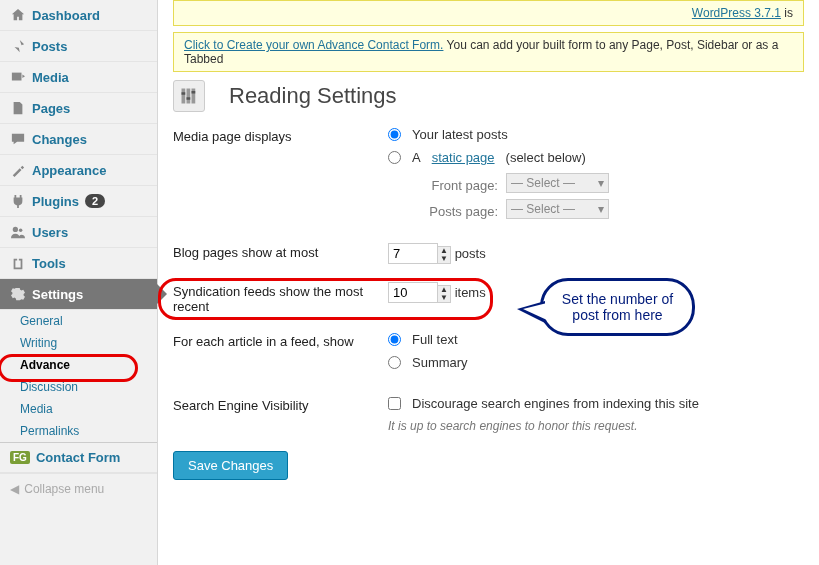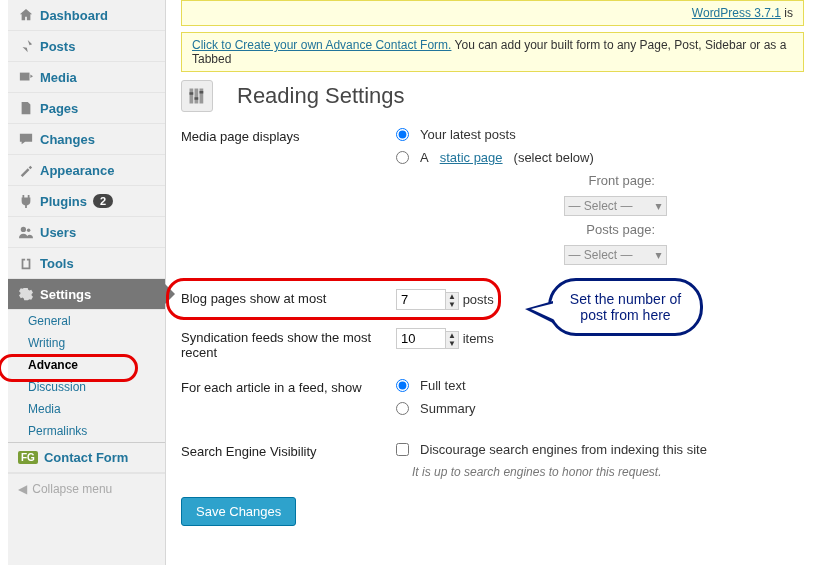--- a/index.html
+++ b/index.html
@@ -1,17 +1,17 @@
 <!DOCTYPE html>
 <html><head>
 <meta charset="utf-8">
 <style>
 * { box-sizing: border-box; margin: 0; padding: 0; }
 body { font-family: "Helvetica Neue", Arial, sans-serif; font-size: 13px; color: #333; background: #fff; width: 819px; height: 565px; overflow: hidden; position: relative; }
-.wrap { display: flex; height: 100%; padding-left: 8px; }
+.wrap { display: flex; height: 100%; }
 .sidebar { width: 158px; background: #f1f1f1; border-right: 1px solid #d7d7d7; }
 .sidebar .item { display: flex; align-items: center; padding: 7px 10px; border-bottom: 1px solid #e4e4e4; cursor: pointer; font-size: 13px; color: #21759b; font-weight: bold; gap:6px;}
 .sidebar .item.current { background: #777; color: #fff; position: relative; }
 .sidebar .item.current::after { content:""; position:absolute; right:-10px; top:50%; transform:translateY(-50%); border-left:10px solid #777; border-top:10px solid transparent; border-bottom:10px solid transparent; }
 .sidebar .sub { padding: 4px 10px 4px 20px; font-size: 12px; color: #21759b; cursor:pointer; }
 .sidebar .sub.active { color:#000; font-weight:bold; }
 .sidebar .collapse { padding:8px 10px; color:#aaa; font-size:12px; display:flex; align-items:center; gap:5px; border-top:1px solid #e4e4e4; }
 .badge { background:#464646; color:#fff; border-radius:10px; padding:1px 7px; font-size:11px; font-weight:bold; }
 .icon { width:16px; height:16px; display:inline-flex; align-items:center; justify-content:center; color:#888; }
 .sidebar .item.current .icon { color:#ddd; }
@@ -19,27 +19,27 @@
 .notice { background:#ffffe0; border:1px solid #e6db55; padding:5px 10px; margin-bottom:6px; font-size:12px; }
 .notice a { color:#21759b; text-decoration:underline; }
 .title-row { display:flex; align-items:center; gap:24px; margin:8px 0 15px; }
 .title-icon { width:32px; height:32px; background:#eee; border:1px solid #ccc; border-radius:3px; display:flex; align-items:center; justify-content:center; }
 h2 { font-size:22px; font-weight:normal; color:#464646; }
 .form-row { display:flex; margin-bottom:18px; }
 .form-label { width:215px; font-size:13px; color:#222; padding-top:2px; }
 .form-field { flex:1; font-size:13px; color:#333; }
 .radio-row, .check-row { display:flex; align-items:center; gap:11px; margin-bottom:8px; }
 .radio-row a, .notice a { color:#21759b; text-decoration:underline; }
-.sel-row { display:flex; align-items:center; gap:8px; margin:4px 0 6px 30px;flex-direction:column; }
+.sel-row { display:flex; align-items:flex-end; gap:8px; margin:4px 0 6px 30px; }
 .sel-row label{ width:80px; text-align:right; color:#777; }
 .sel { border:1px solid #ccc; background:#eee; padding:2px 4px; width:103px; font-size:12px; color:#888; display:flex; justify-content:space-between; align-items:center; }
 .num-input { width:50px; border:1px solid #ccc; padding:2px 4px; font-size:13px; text-align:left; }
 .spin { display:inline-flex; flex-direction:column; border:1px solid #ccc; margin-left:-1px; vertical-align:middle;}
 .spin span{width:12px;height:8px;font-size:8px;line-height:8px;text-align:center;background:#eee;cursor:pointer;}
-.desc { font-style:italic; color:#777; margin-top:4px; font-size:12px;margin-left:16px; }
+.desc { font-style:italic; color:#777; margin-top:4px; font-size:12px; }
 .btn-primary { background:#2ea2cc; color:#fff; border:1px solid #0074a2; padding:6px 14px; border-radius:3px; cursor:pointer; font-size:13px; }
 .red-oval { position:absolute; border:3px solid #e60000; border-radius:18px; pointer-events:none; }
 .callout { position:absolute; background:#fff; border:3px solid #001a7a; border-radius:28px; padding:10px 16px; text-align:center; font-size:14px; color:#001a7a; width:155px; }
 .callout::before { content:""; position:absolute; left:-26px; top:20px; width:0; height:0; border-right:28px solid #001a7a; border-top:8px solid transparent; border-bottom:14px solid transparent; }
 .callout::after { content:""; position:absolute; left:-20px; top:22px; width:0; height:0; border-right:24px solid #fff; border-top:6px solid transparent; border-bottom:11px solid transparent; }
 .ver-notice { text-align:right; }
 .fg-badge{ background:#7b9e36; color:#fff; font-size:10px; padding:1px 3px; border-radius:2px; font-weight:bold;}
 input[type=radio],input[type=checkbox]{margin:0;}
 </style>
 </head>

